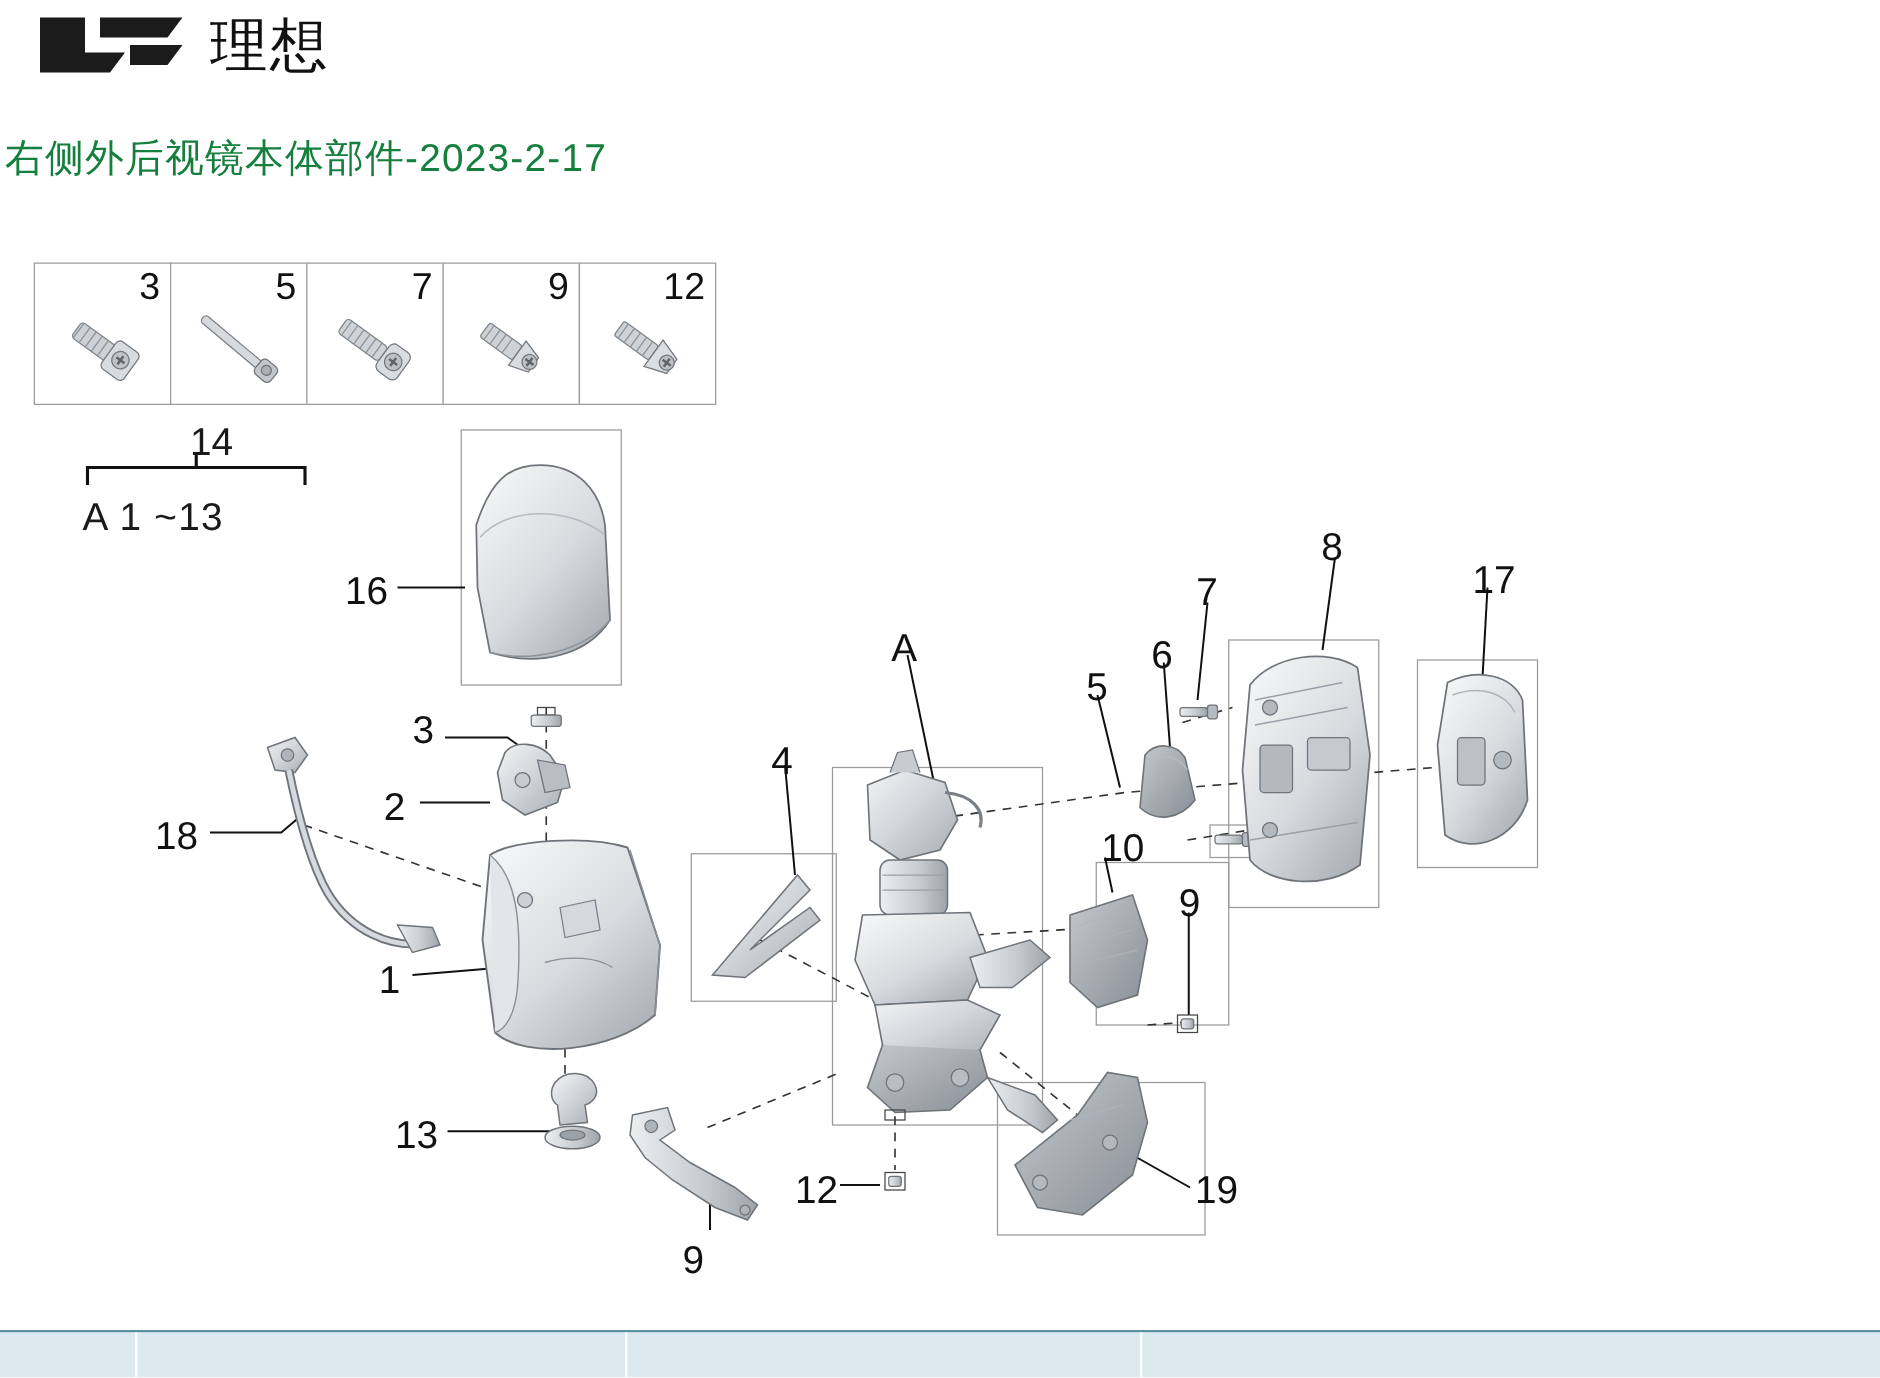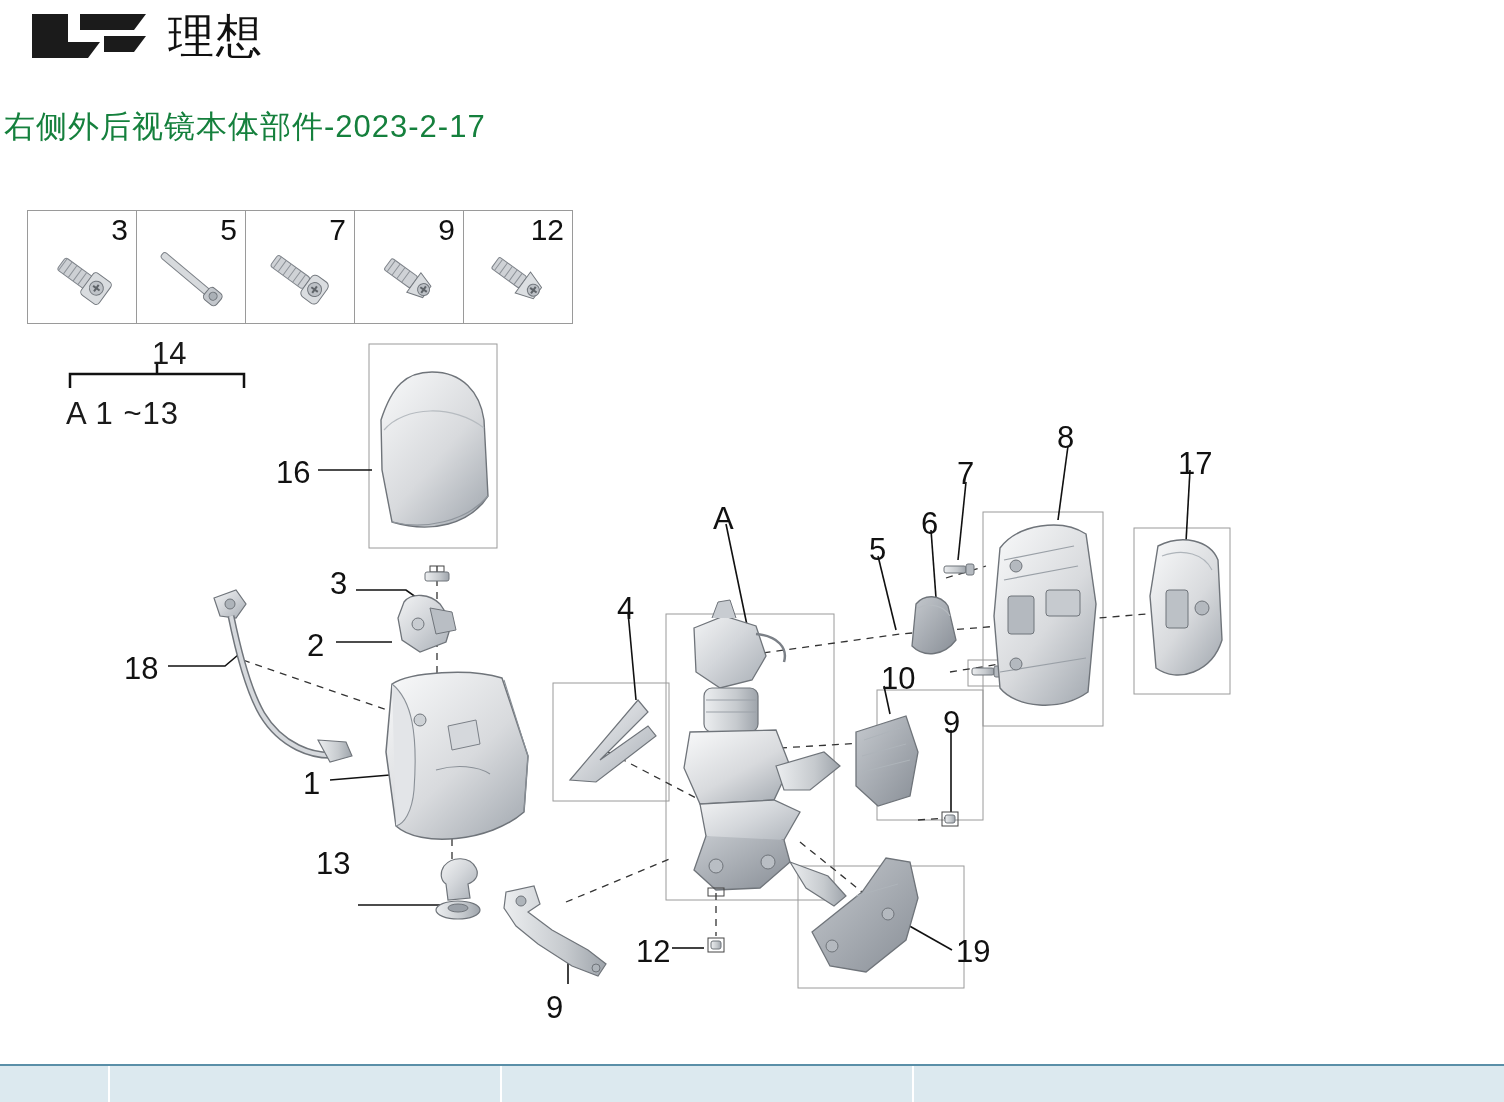--- a/index.html
+++ b/index.html
@@ -426,21 +426,21 @@
     <circle cx="888" cy="914" r="6" fill="#b4b9bf" stroke="#6f747a" stroke-width="1"></circle>
     <path d="M856 896 L898 884" fill="none" stroke="#aeb4ba" stroke-width="1"></path>
   </g>
 </svg>
 
 <span class="callout" style="left:276px; top:457px;text-align:right;">16</span>
 <span class="callout" style="left:330px; top:568px;">3</span>
 <span class="callout" style="left:307px; top:630px;">2</span>
 <span class="callout" style="left:124px; top:653px;">18</span>
 <span class="callout" style="left:303px; top:768px;">1</span>
-<span class="callout" style="left:316px; top:848px;">13</span>
+<span class="callout" style="left:316px; top:892px;">13</span>
 <span class="callout" style="left:546px; top:992px;">9</span>
 <span class="callout" style="left:617px; top:593px;">4</span>
 <span class="callout" style="left:713px; top:503px;">A</span>
 <span class="callout" style="left:636px; top:936px;">12</span>
 <span class="callout" style="left:869px; top:534px;">5</span>
 <span class="callout" style="left:921px; top:508px;">6</span>
 <span class="callout" style="left:957px; top:458px;">7</span>
 <span class="callout" style="left:1057px; top:422px;">8</span>
 <span class="callout" style="left:1178px; top:448px;">17</span>
 <span class="callout" style="left:869px; top:663px;margin-left:12px;">10</span>

